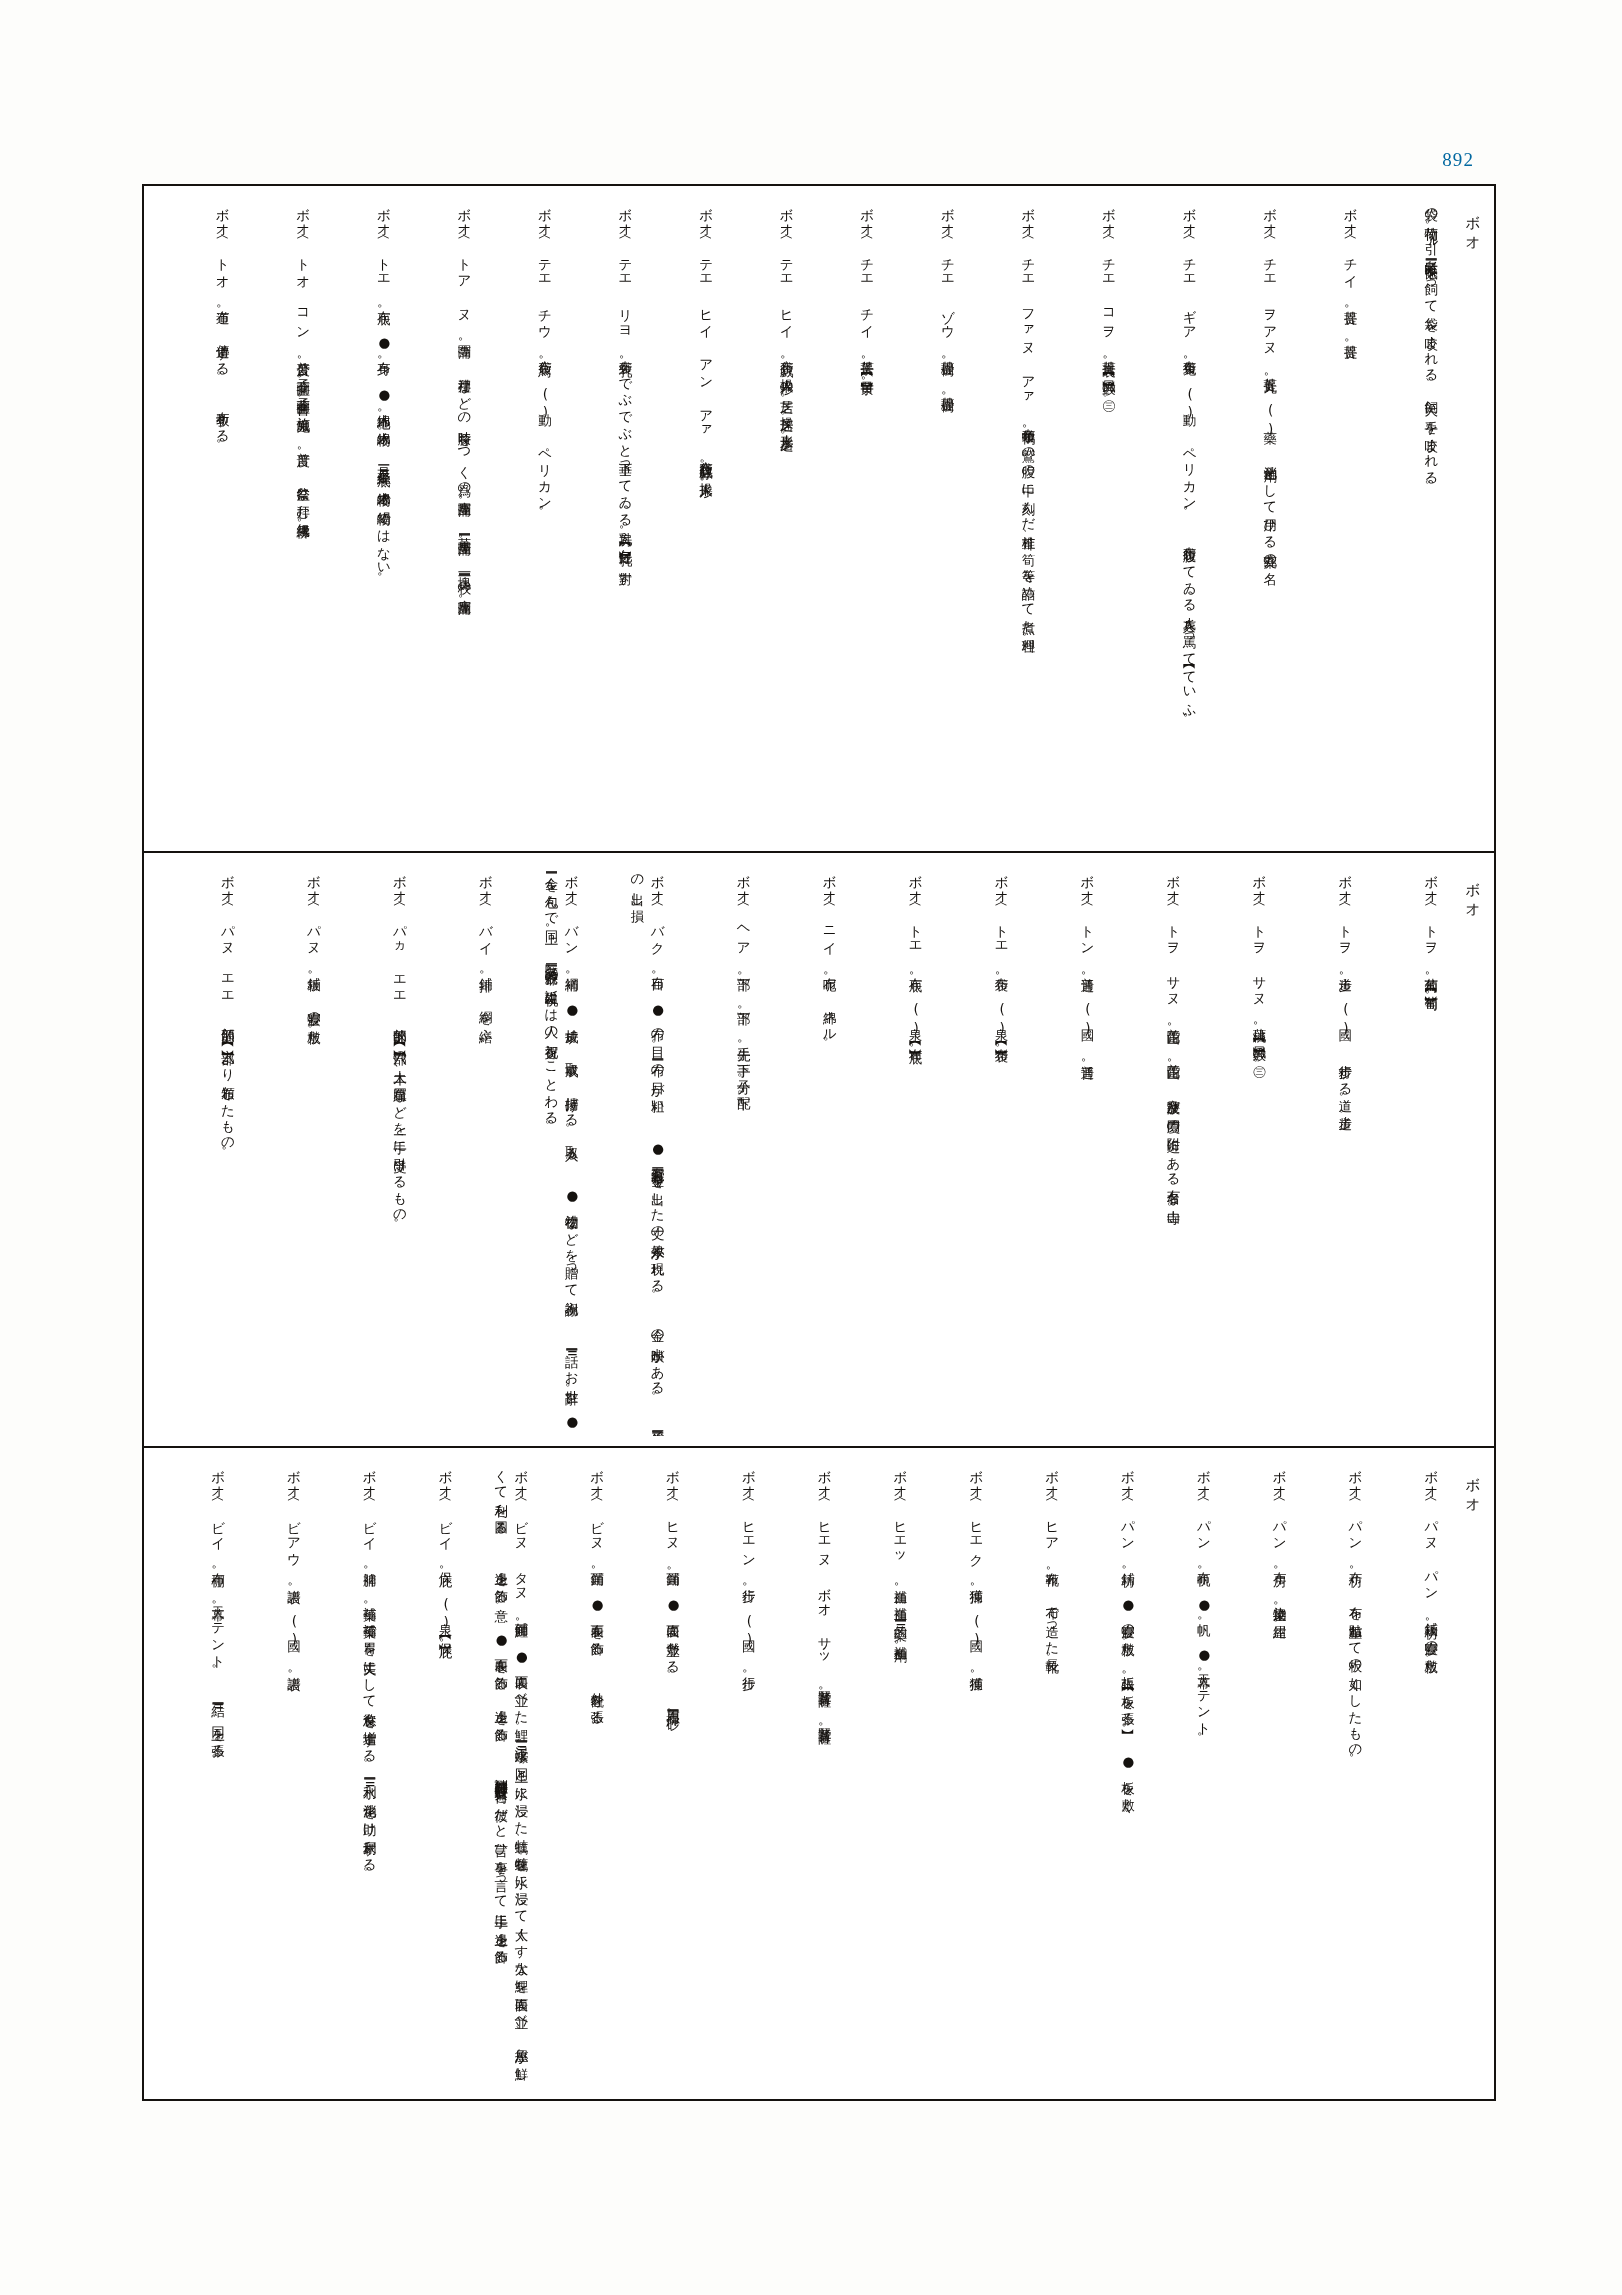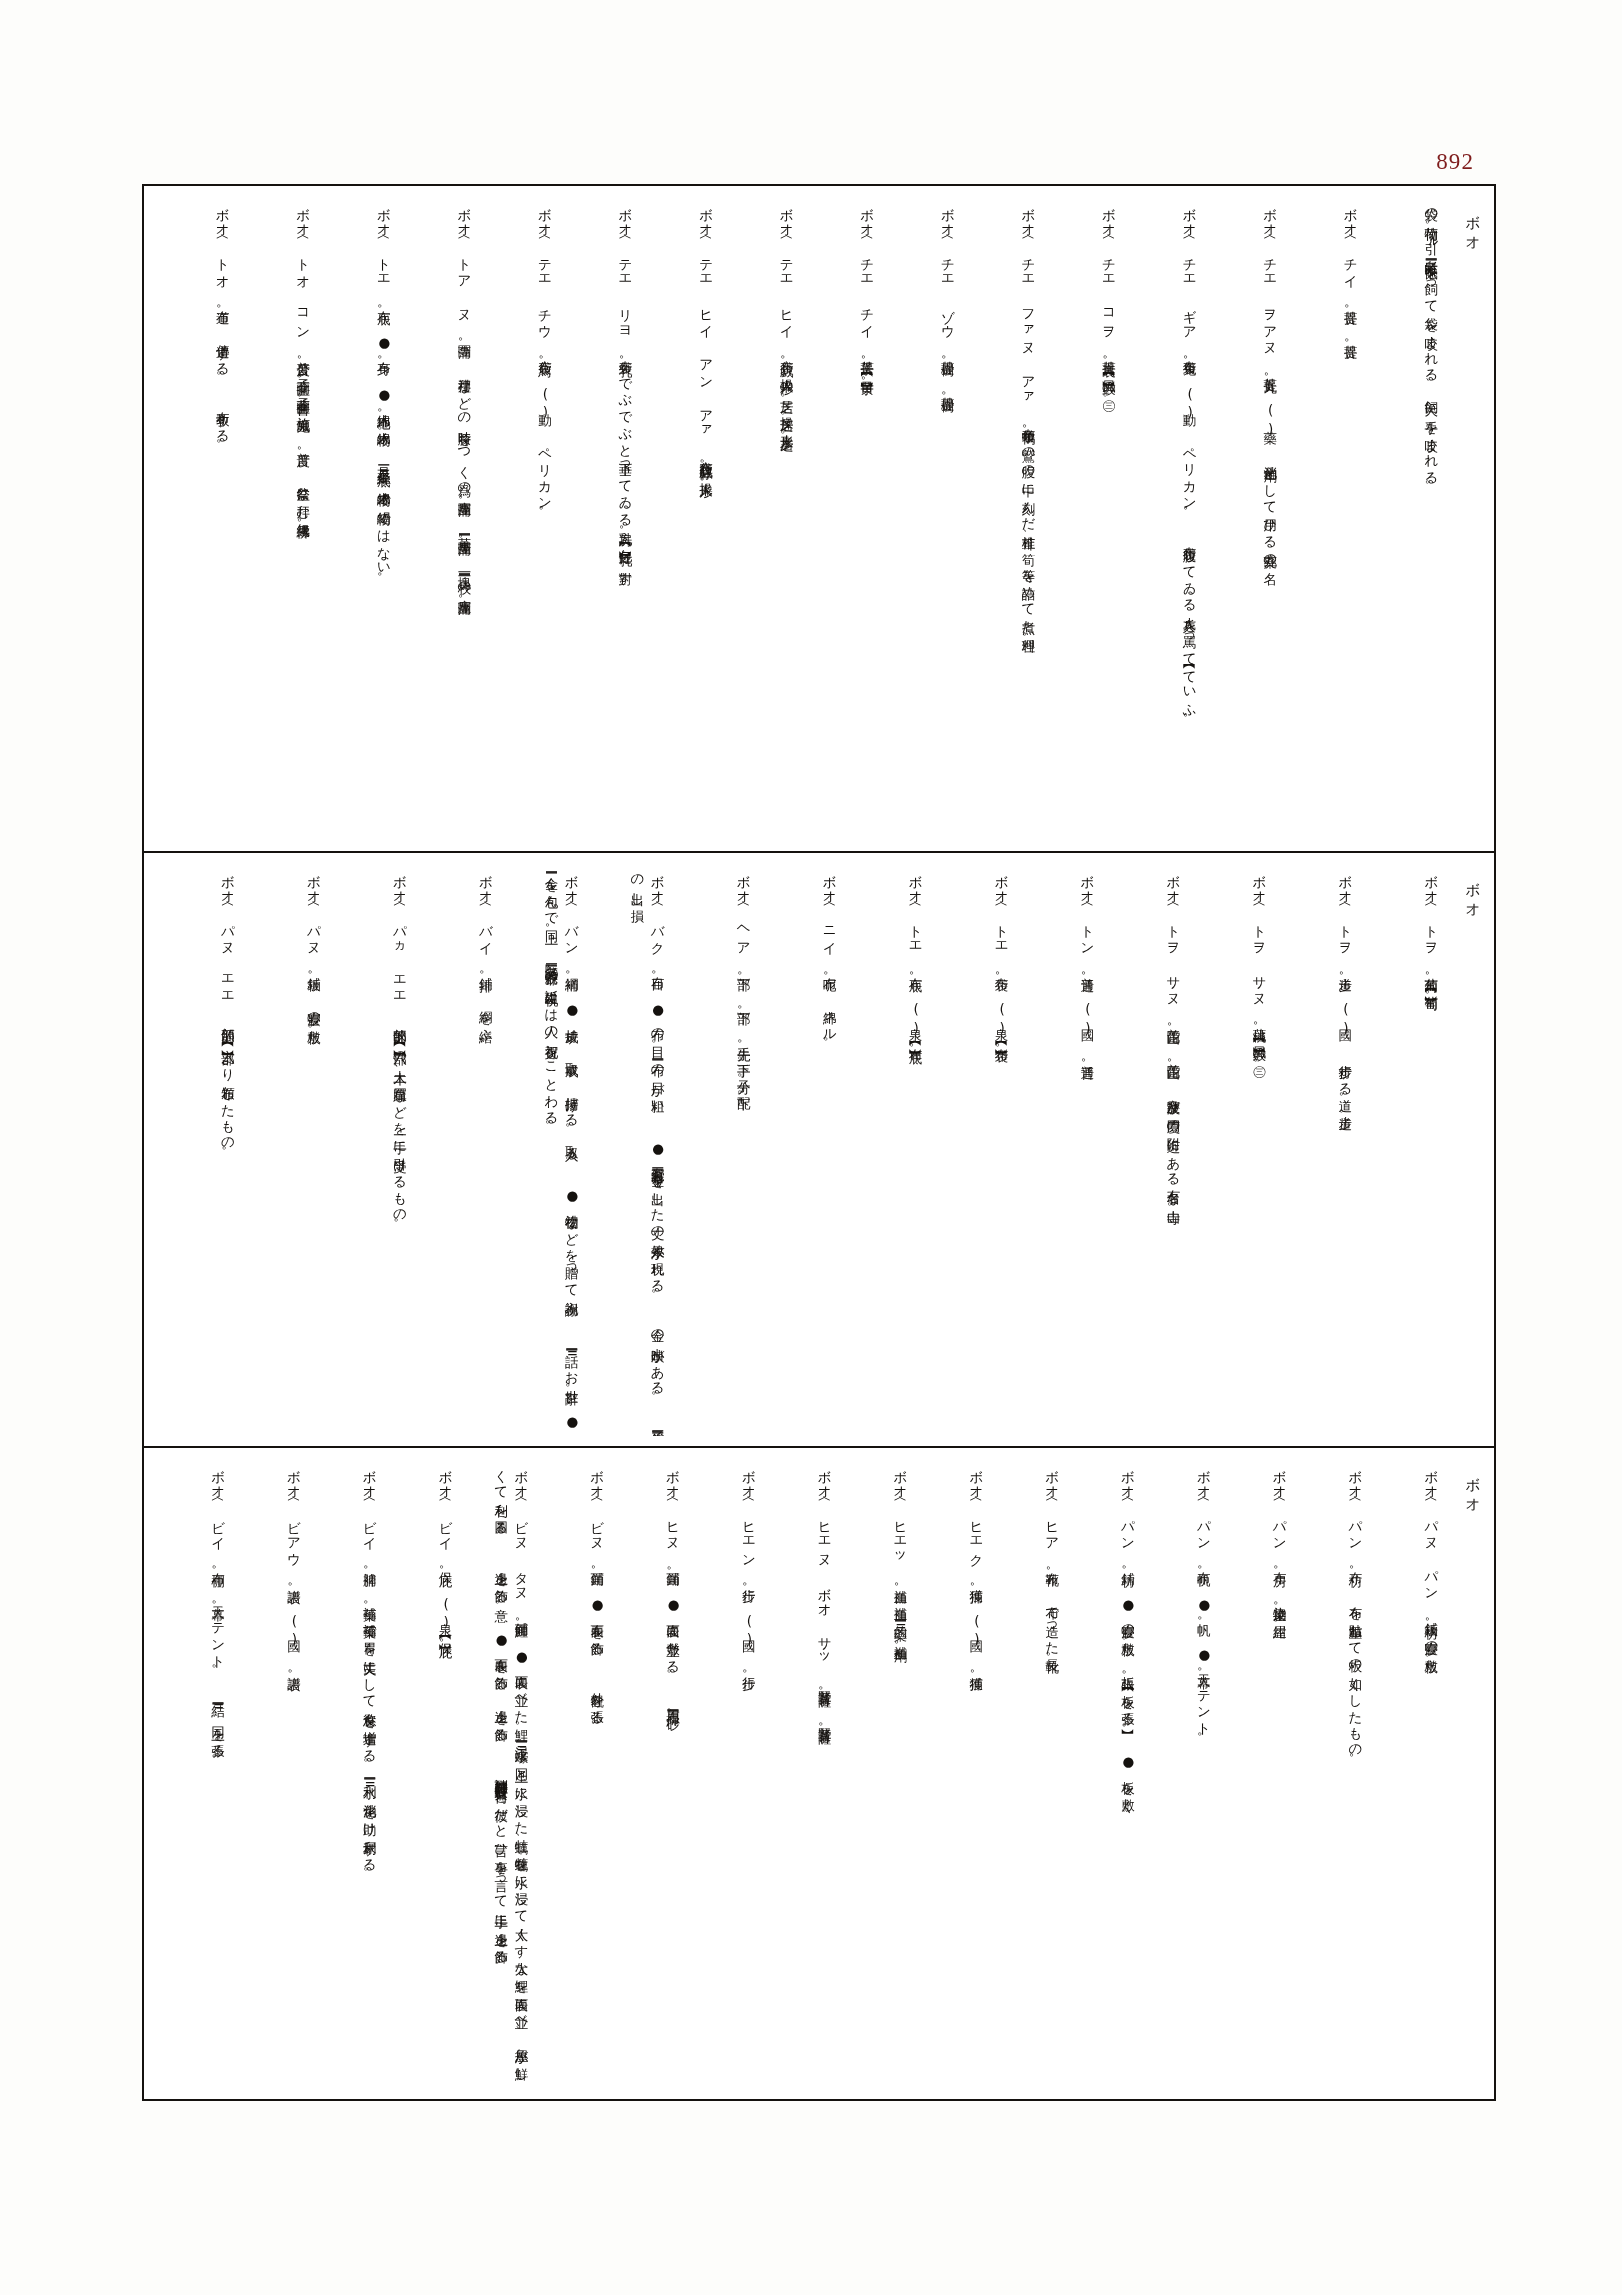--- a/index.html
+++ b/index.html
@@ -19,23 +19,23 @@
   .paper {
     position: absolute;
     inset: 0;
     background: #fdfdfb;
   }
   .page-number {
     position: absolute;
     top: 149px;
     right: 149px;
     font-family: "Liberation Serif", serif;
-    font-size: 23px;
+    font-size: 19px;
     letter-spacing: 1.1px;
-    color: #7f1d1d;
+    color: #0369a1;
   }
   .frame {
     position: absolute;
     left: 142px;
     top: 184px;
     width: 1354px;
     height: 1917px;
     border: 2.7px solid #15120f;
     box-sizing: border-box;
     background: #ffffff;

